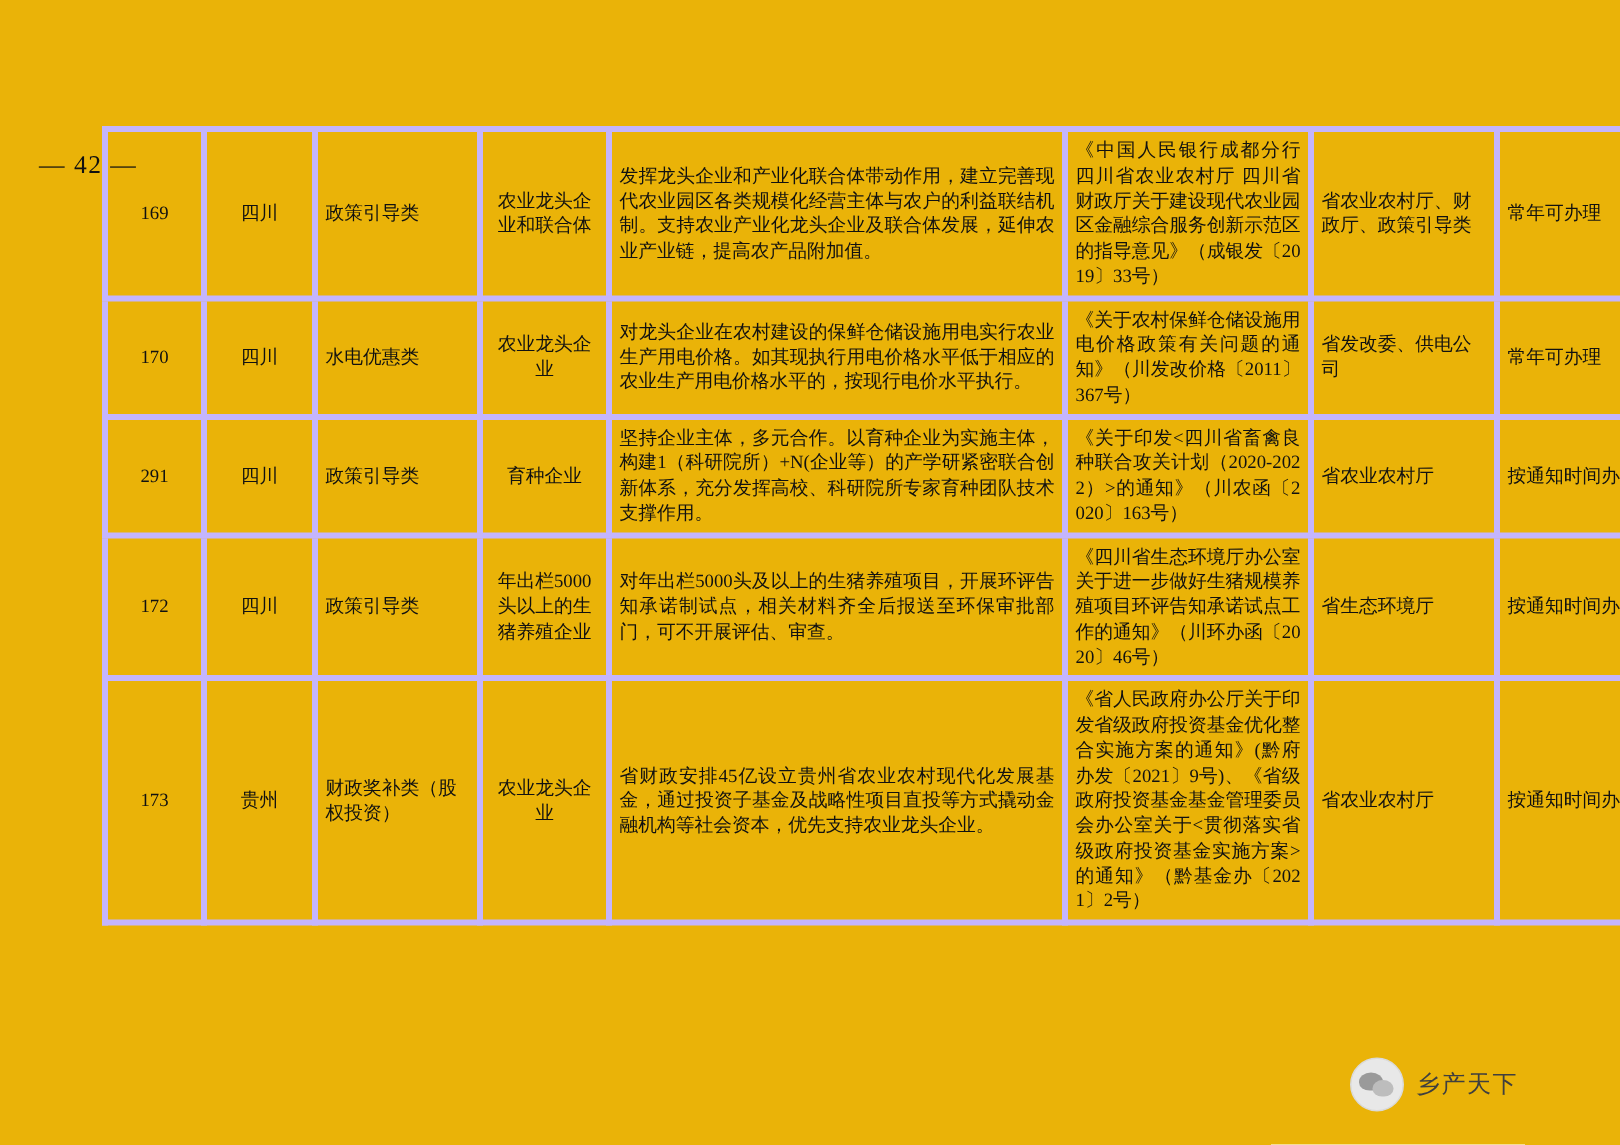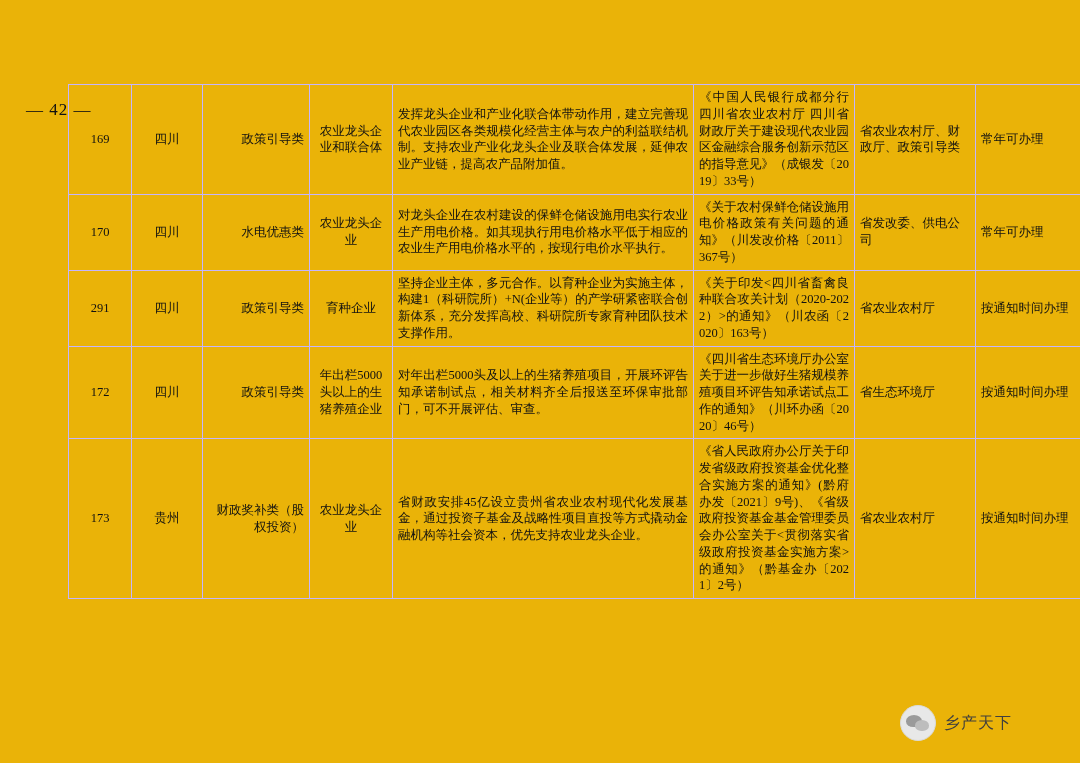--- a/index.html
+++ b/index.html
@@ -37,40 +37,40 @@
     left: 68px;
     top: 84px;
     width: 932px;
   }
   table.doc-table {
     border-collapse: collapse;
     width: 932px;
     table-layout: fixed;
   }
   table.doc-table td {
-    border: 1px solid #c4b5fd;
+    border: 4px solid #c4b5fd;
     padding: 4px 5px;
     vertical-align: middle;
     font-size: 12.5px;
     line-height: 1.34;
     font-family: "Liberation Serif", "DejaVu Serif", serif;
     word-break: break-all;
   }
   td.c-no {
     width: 52px;
     text-align: center;
     margin-top: 40px;
   }
   td.c-prov {
     width: 60px;
     text-align: center;
   }
   td.c-type {
     width: 96px;
-    text-align: right;
+    text-align: left;
   }
   td.c-obj {
     width: 72px;
     text-align: center;
     vertical-align: middle;
   }
   td.c-content {
     width: 290px;
     text-align: justify;
     vertical-align: middle;

